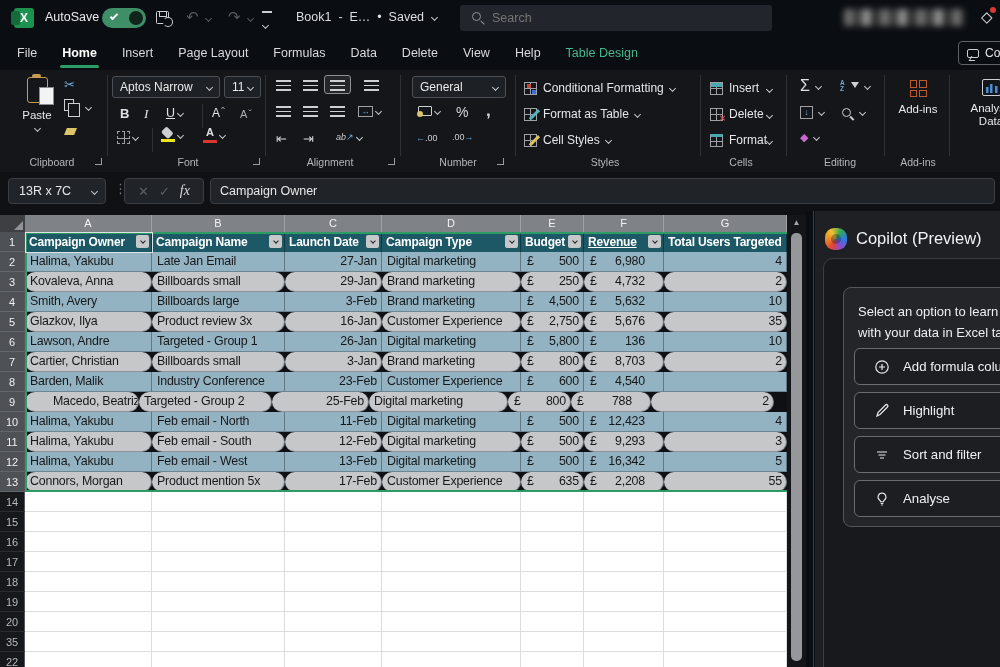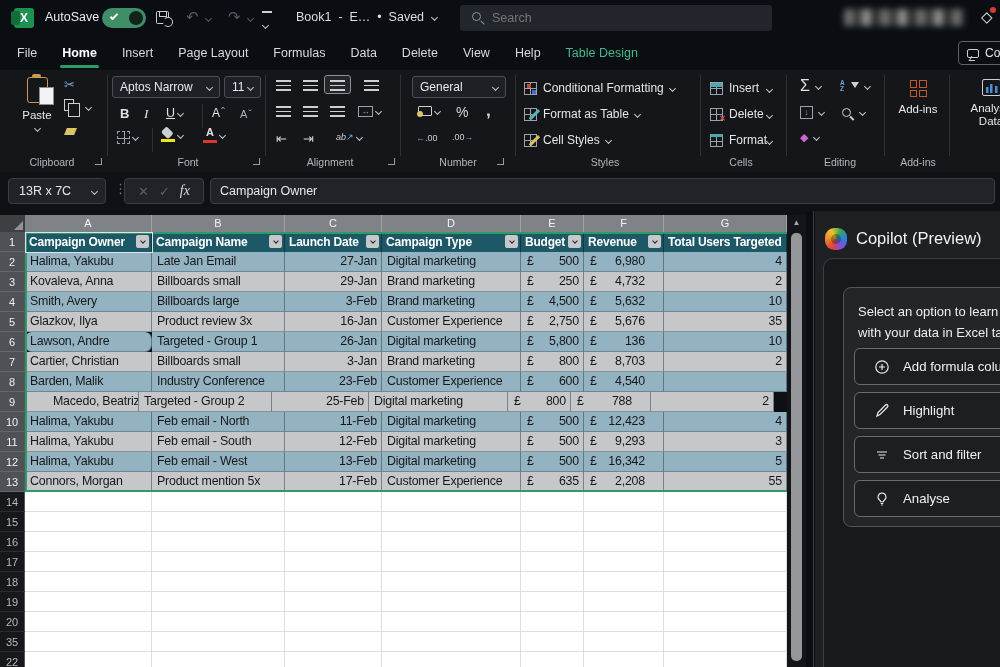--- a/index.html
+++ b/index.html
@@ -145,21 +145,21 @@
   .grow{display:flex;height:20px;}
   .rowhdr{width:25px;height:20px;flex:none;background:#17181b;color:#b7b9bd;font-size:11px;text-align:center;line-height:20px;
       border-bottom:1px solid #2c2d31;border-right:1px solid #55575c;}
   .rowhdr.sel{background:#4e5156;color:#f0f1f3;border-bottom:1px solid #63666b;}
   .cell{height:20px;flex:none;overflow:hidden;white-space:nowrap;font-size:12.4px;letter-spacing:-0.2px;color:#17181a;
       border-right:1px solid rgba(47,62,70,.5);border-bottom:1px solid rgba(47,62,70,.38);padding-left:5px;line-height:19px;}
   .cell.right{text-align:right;padding-right:4px;padding-left:0;}
   .cell.money{display:flex;justify-content:space-between;padding:0;}
   .cell.money .cur{padding-left:6px;} .cell.money .val{padding-right:4px;} .cell.money .val.f{padding-right:18px;}
   .cell.beven{background:var(--band-blue,#93b3c2);}
-  .cell.bodd{background:var(--band-gray,#c5c7c9);}
+  .cell.bodd{background:var(--band-gray,#c5c7c9);border-radius:10px;}
   .cell.th{position:relative;background:var(--table-header-bg,#1d5866);color:#fff;font-weight:bold;font-size:12px;
       border-right:1px solid rgba(10,30,38,.55);border-bottom:none;padding-left:4px;line-height:20px;}
   .filterbtn{position:absolute;right:2px;top:3px;width:13px;height:13px;background:#c6c8ca;border-radius:2px;
       display:flex;align-items:center;justify-content:center;}
   .filterbtn .chv{margin:0 0 2px 0;}
   .cell.empty{background:#ffffff;border-right:1px solid #dcdddf;border-bottom:1px solid #dcdddf;}
   .t-outline{position:absolute;left:25px;top:21px;width:762px;height:260px;border:2px solid var(--accent-green,#2d9b64);border-right:none;pointer-events:none;}
   .active-cell{position:absolute;left:25px;top:21px;width:128px;height:21px;border:1.5px solid #dfe3e6;pointer-events:none;}
   .vscroll{position:absolute;left:787px;top:4px;width:19px;bottom:0;background:#141518;}
   .vscroll .up{position:absolute;top:3px;left:0;right:0;text-align:center;font-size:8px;color:#a7a9ad;}
@@ -483,21 +483,21 @@
             </div></div>
           <div class="cell th" style="width: 97px;"><span>Launch Date</span><div class="filterbtn">
               <span class="chv dark"></span>
             </div></div>
           <div class="cell th" style="width: 139px;"><span>Campaign Type</span><div class="filterbtn">
               <span class="chv dark"></span>
             </div></div>
           <div class="cell th" style="width: 63px;"><span>Budget</span><div class="filterbtn">
               <span class="chv dark"></span>
             </div></div>
-          <div class="cell th" style="width: 80px;"><span>Revenue</span><div class="filterbtn">
+          <div class="cell th" style="width: 80px; text-decoration: underline;"><span>Revenue</span><div class="filterbtn">
               <span class="chv dark"></span>
             </div></div>
           <div class="cell th" style="width: 123px;"><span>Total Users Targeted</span></div>
         </div>
         <div class="grow">
           <div class="rowhdr sel">2</div>
           <div class="cell beven" style="width: 127px;">Halima, Yakubu</div>
           <div class="cell beven" style="width: 133px;">Late Jan Email</div>
           <div class="cell beven right" style="width: 97px;">27-Jan</div>
           <div class="cell beven" style="width: 139px;">Digital marketing</div>
@@ -554,21 +554,21 @@
             <div class="val">2,750</div>
           </div>
           <div class="cell bodd money" style="width: 80px;">
             <div class="cur">£</div>
             <div class="val f">5,676</div>
           </div>
           <div class="cell bodd right" style="width: 123px;">35</div>
         </div>
         <div class="grow">
           <div class="rowhdr sel">6</div>
-          <div class="cell beven" style="width: 127px; border-radius: 7px;">Lawson, Andre</div>
+          <div class="cell beven" style="width: 127px;">Lawson, Andre</div>
           <div class="cell beven" style="width: 133px;">Targeted - Group 1</div>
           <div class="cell beven right" style="width: 97px;">26-Jan</div>
           <div class="cell beven" style="width: 139px;">Digital marketing</div>
           <div class="cell beven money" style="width: 63px;">
             <div class="cur">£</div>
             <div class="val">5,800</div>
           </div>
           <div class="cell beven money" style="width: 80px;">
             <div class="cur">£</div>
             <div class="val f">136</div>

